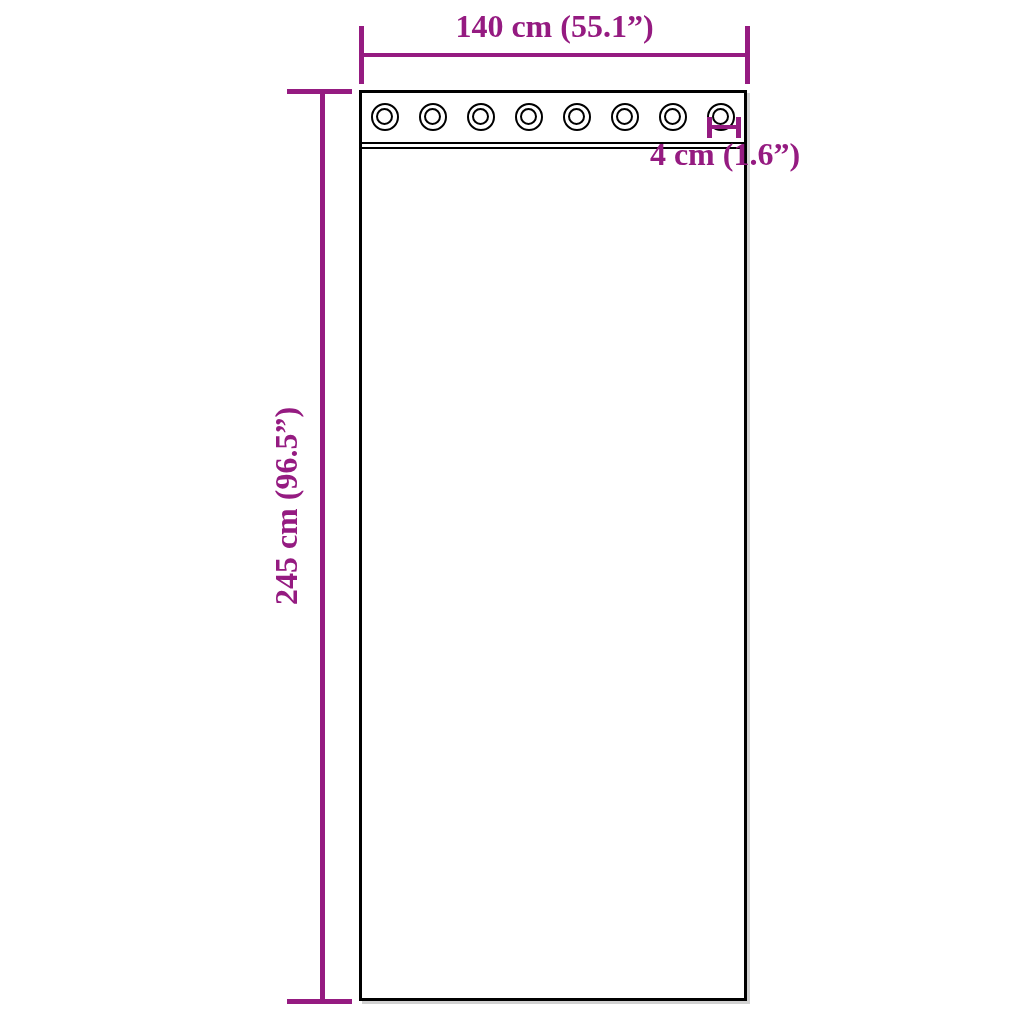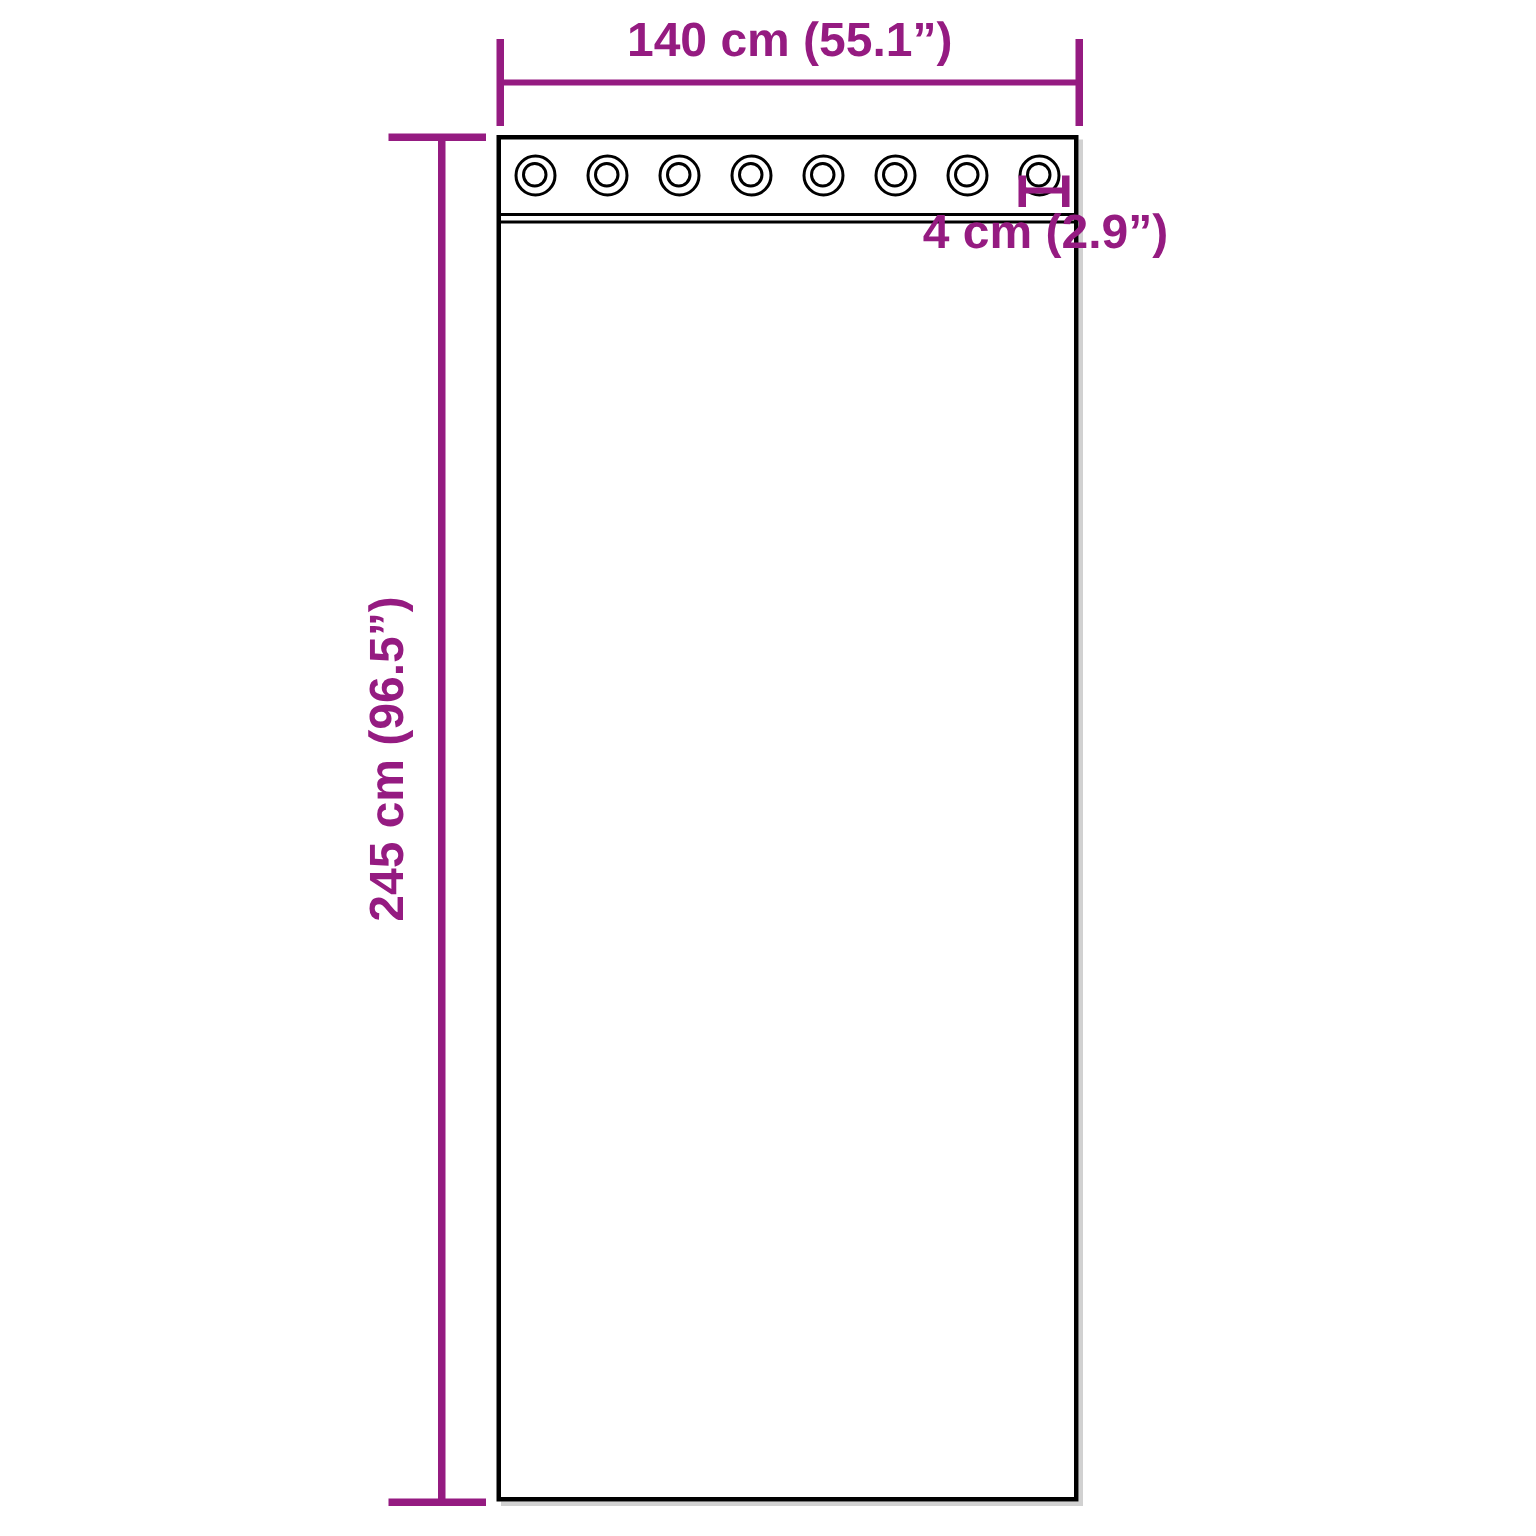--- a/index.html
+++ b/index.html
@@ -1,22 +1,23 @@
 <!DOCTYPE html>
 <html><head>
 <meta charset="utf-8">
 <style>
   html, body { margin: 0; padding: 0; background: #ffffff; }
   .stage {
     position: relative;
     width: 989px;
     height: 1024px;
     background: #ffffff;
-    font-family: Liberation Sans, sans-serif;
+    font-family: Liberation Serif, serif;
     overflow: hidden;
+    margin-left: 28px;
     --dim: #951B81;
     --outline: #000000;
   }
 
   
   .curtain {
     position: absolute;
     left: 331px; top: 90px;
     width: 388px; height: 911px;
     background: #ffffff;
@@ -135,15 +136,15 @@
   <div class="dim w-tick-r"></div>
 
   <div class="dim-label h-label">245 cm (96.5”)</div>
   <div class="dim h-line"></div>
   <div class="dim h-tick-t"></div>
   <div class="dim h-tick-b"></div>
 
   <div class="dim g-line"></div>
   <div class="dim g-tick-l"></div>
   <div class="dim g-tick-r"></div>
-  <div class="dim-label g-label">4 cm (2.9”)</div>
+  <div class="dim-label g-label">4 cm (1.6”)</div>
 
 </div>
 
 </body></html>

